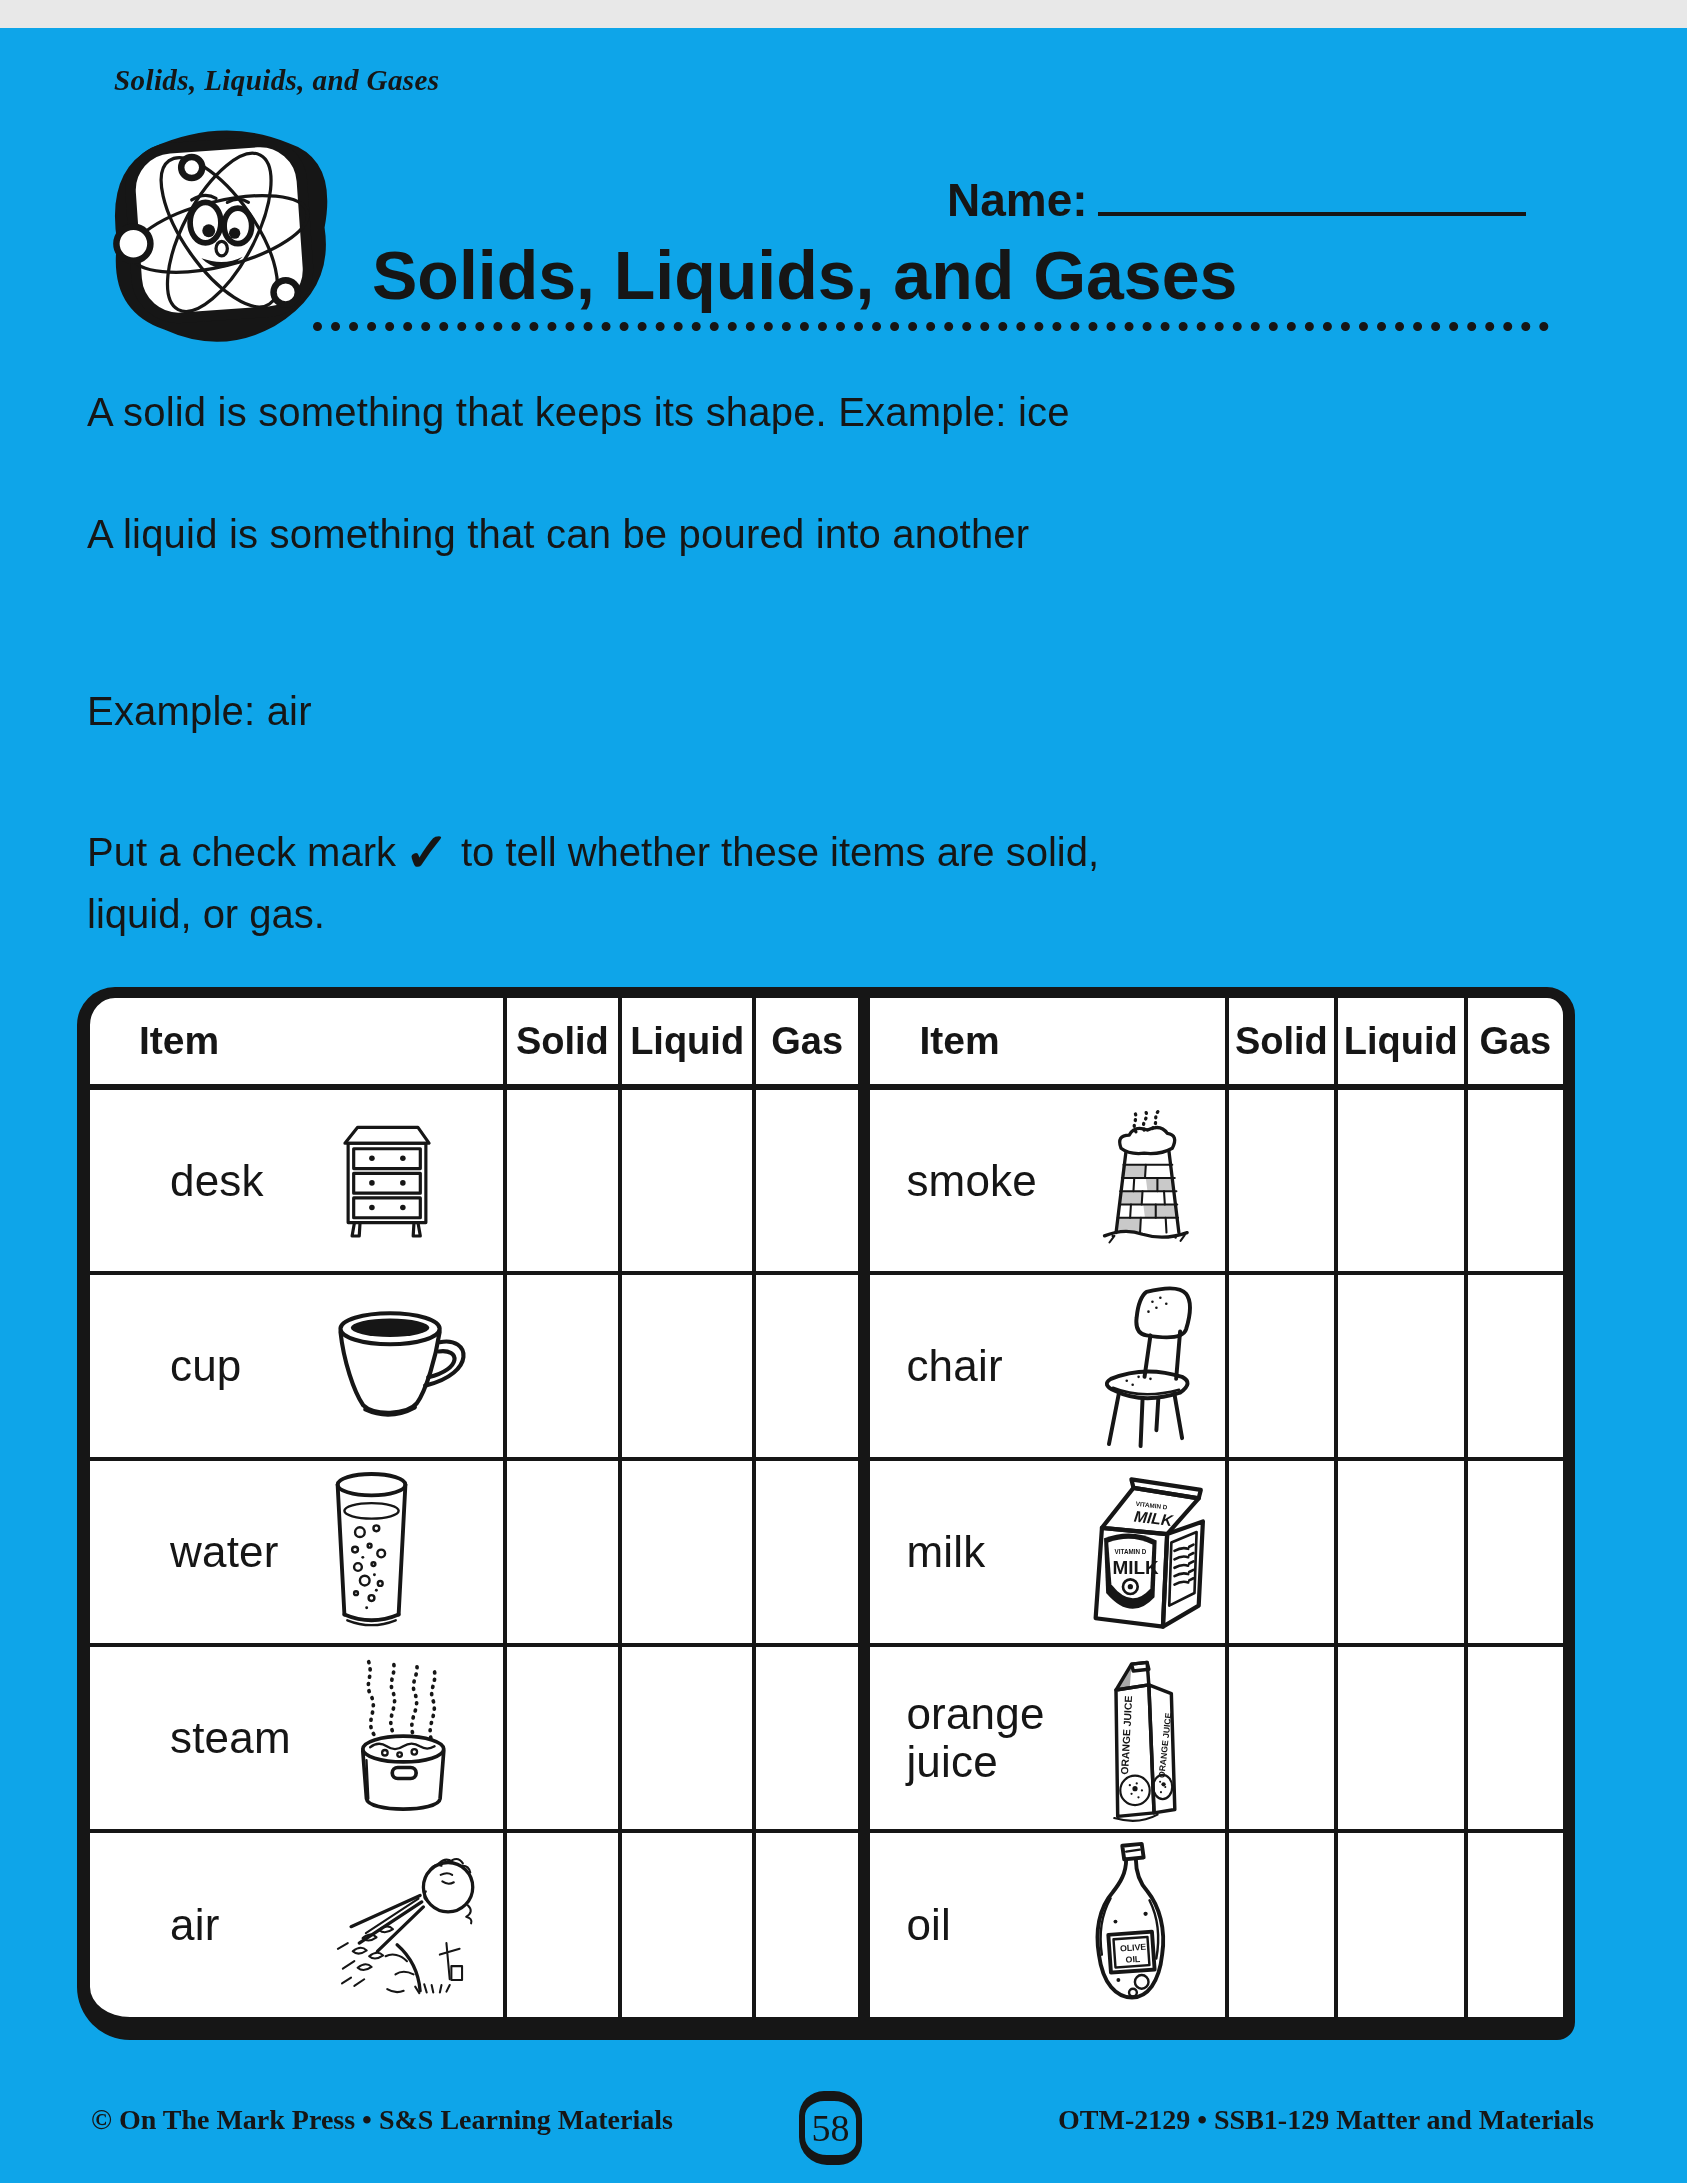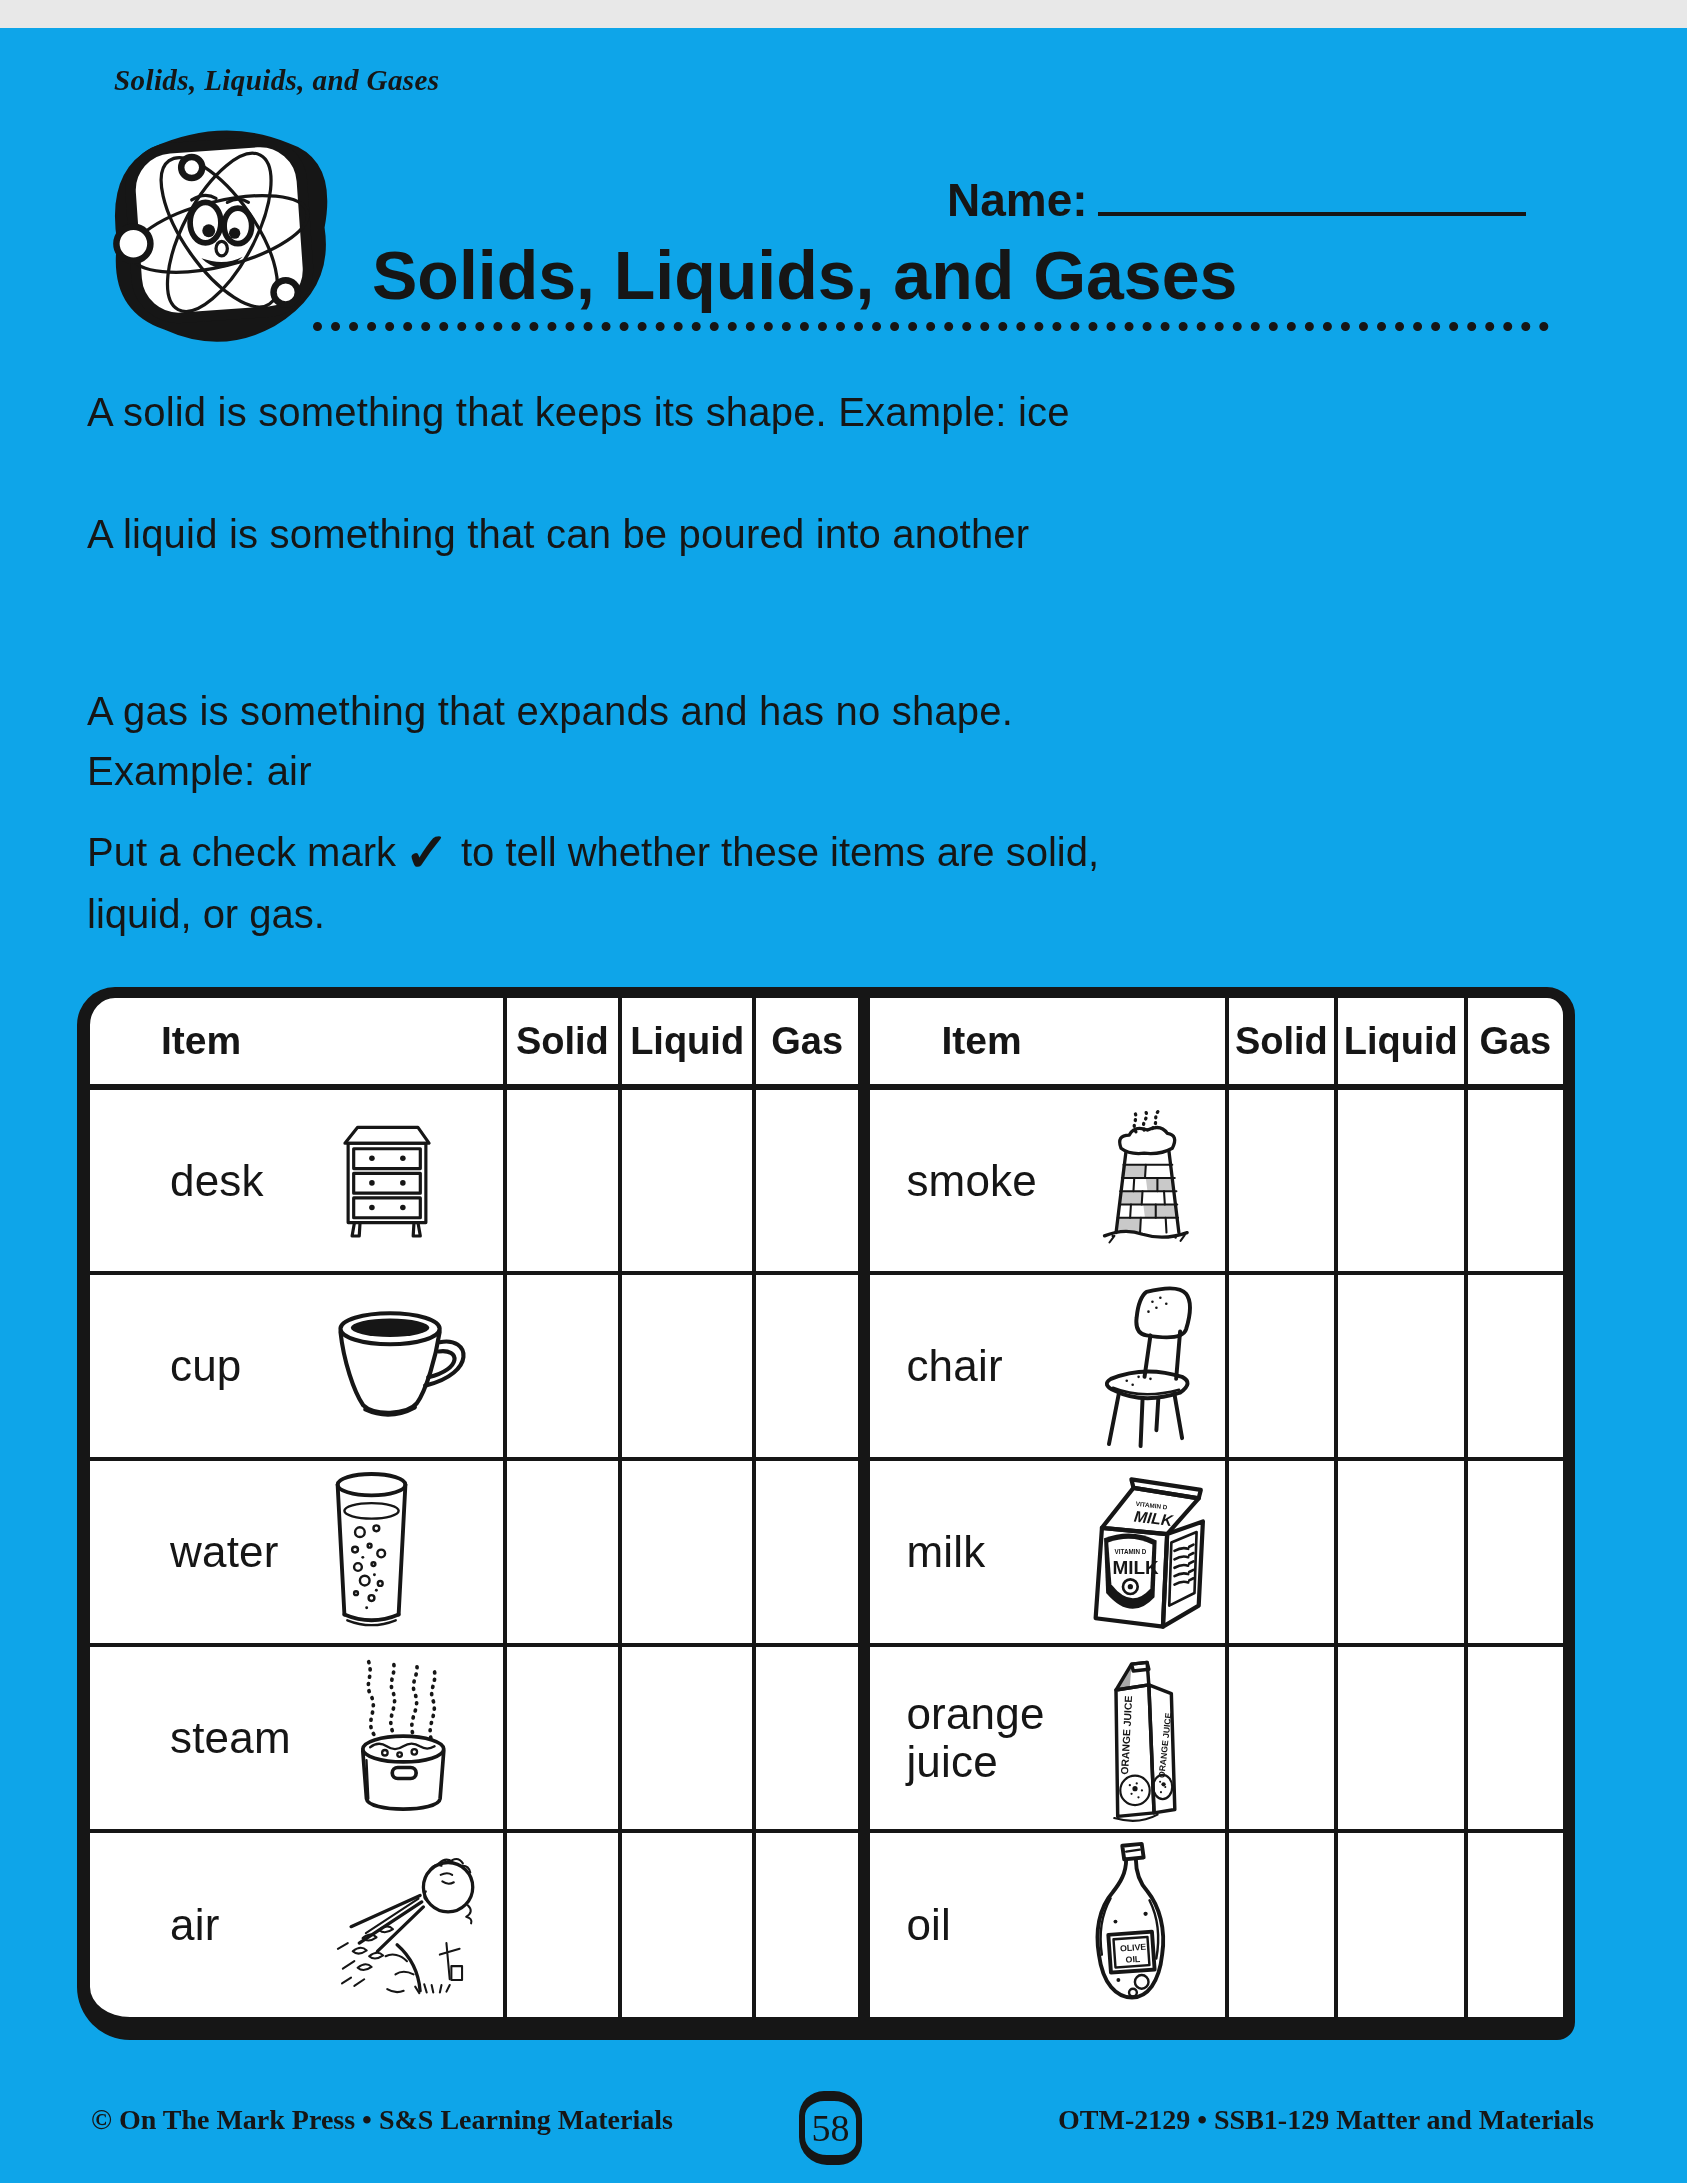--- a/index.html
+++ b/index.html
@@ -41,21 +41,21 @@
   .half-right { flex:1; }
   .mid-divider { width:12.4px; background:#161616; }
   .half th, .half td { border:4.1px solid #161616; vertical-align:middle; }
   .half tr.hdr { height:89px; }
   .half tr.row { height:185px; }
   .half tr.hdr th { border-bottom-width:6.6px; }
   .half tr:first-child th { border-top:none; }
   .half tr:last-child td { border-bottom:none; }
   .half th:first-child, .half td:first-child { border-left:none; }
   .half th:last-child, .half td:last-child { border-right:none; }
-  th.h-item { text-align:left; font-size:39px; padding-left:71px; }
+  th.h-item { text-align:left; font-size:39px; padding-left:49px; }
   th.h-state { text-align:center; font-size:38px; padding:0 3.3px; }
   .item-cell-inner { display:flex; align-items:center; }
   .half-left  .item-cell-inner { padding-left:80px; }
   .half-right .item-cell-inner { padding-left:36px; }
   .item-label { font-size:44px; line-height:48px; letter-spacing:0.2px; }
   .half-left  .item-label { width:144px; flex:none; }
   .half-right .item-label { width:165px; flex:none; }
   .item-icon { flex:none; margin-left:11.5px; }
 
   
@@ -111,21 +111,20 @@
   <div class="main-title">Solids, Liquids, and Gases</div>
   <div class="dotted-rule"></div>
 
   <div class="def def-solid">
     <span>A solid is something that keeps its shape. Example: ice</span>
   </div>
   <div class="def def-liquid">
     <span>A liquid is something that can be poured into another</span>
   </div>
   <div class="def def-gas">
-    <span>A gas is something that expands and has no shape.</span>
     <span>Example: air</span>
   </div>
 
   <div class="instruction">
     <span class="iline"><span>Put a check mark</span><span class="checkmark">✓</span><span>to tell whether these items are solid,</span></span>
     <span class="iline">liquid, or gas.</span>
   </div>
 
   <div class="ws-table">
 

